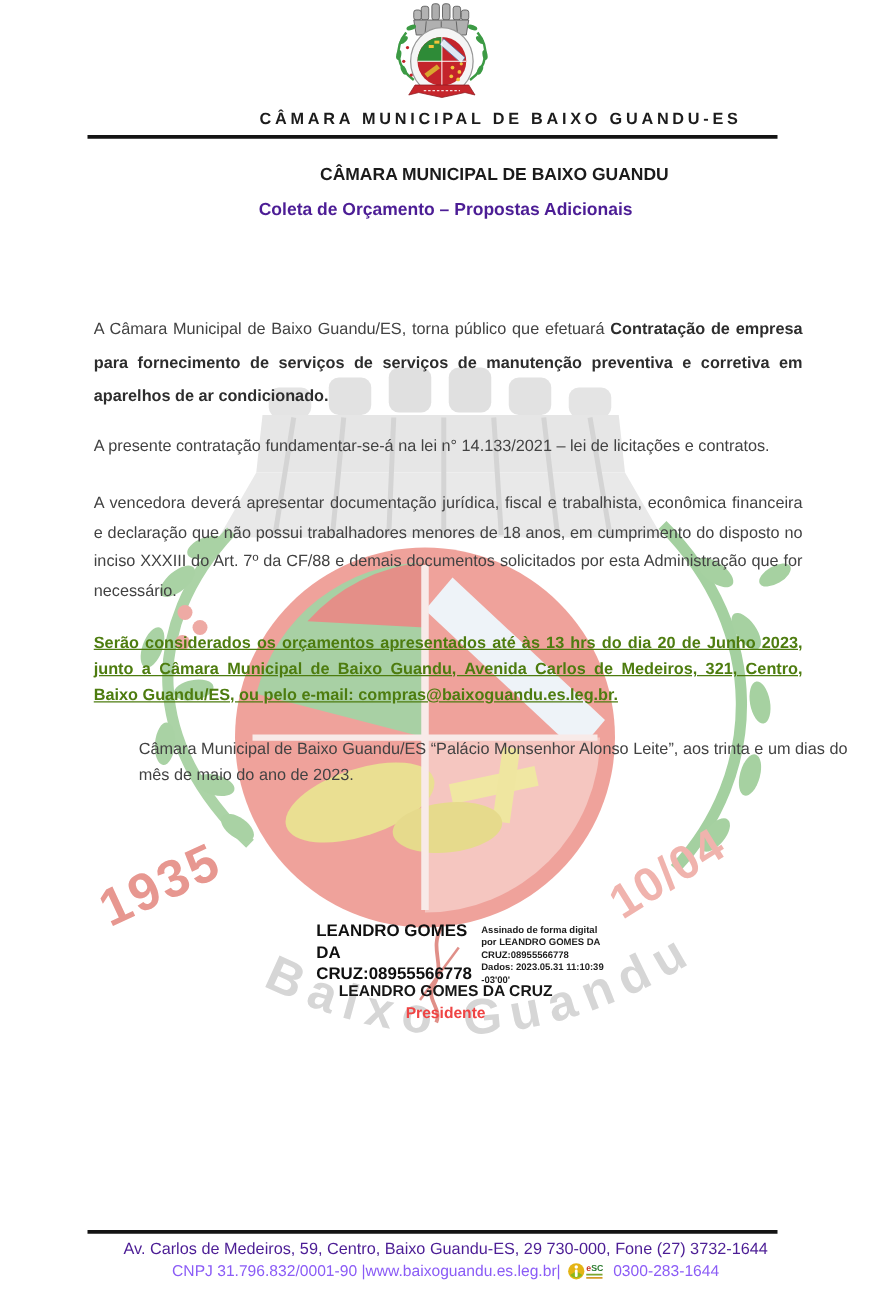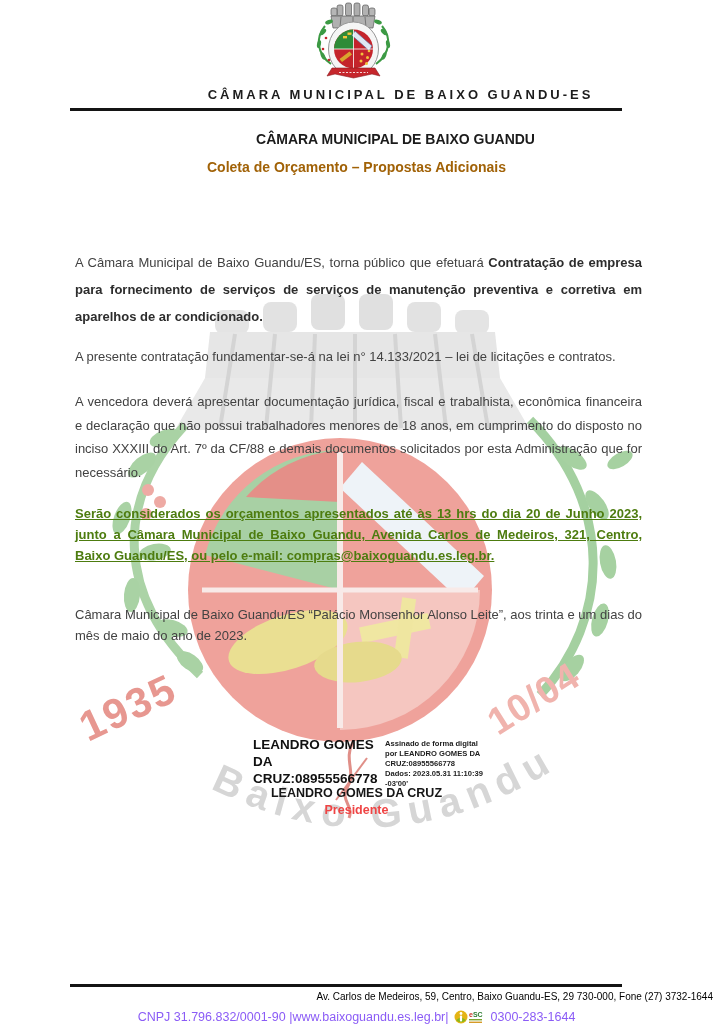--- a/index.html
+++ b/index.html
@@ -6,42 +6,42 @@
   #page{position:relative;width:713px;height:1031px;background:#ffffff;overflow:hidden;
         font-family:"Liberation Sans", sans-serif;color:#3f3f3f;}
   .abs{position:absolute;}
   .center{left:0;width:713px;text-align:center;}
 
   
   #crest{top:2px;left:301px;}
   #org-name{top:87px;font-size:13px;font-weight:bold;letter-spacing:3px;color:#1c1c1c;padding-left:44px;}
   #header-rule{top:108px;left:70px;width:552px;height:3px;background:#141414;}
   #doc-title{top:131px;font-size:14px;font-weight:bold;color:#1b1b1b;margin-left:39px;}
-  #doc-subtitle{top:159px;font-size:14px;font-weight:bold;color:#a16207;}
+  #doc-subtitle{top:159px;font-size:14px;font-weight:bold;color:#4c1d95;}
 
   
   .para{left:75px;width:567px;font-size:13px;text-align:justify;color:#424242;}
   #p1{top:236px;line-height:27px;}
   #p1 b{color:#2d2d2d;}
   #p2{top:333px;line-height:22px;}
   #p3{top:377px;line-height:23.5px;}
   #p4{top:490px;line-height:21px;font-weight:bold;color:#4d7c0f;text-decoration:underline;}
-  #p5{top:591px;line-height:21px;}
+  #p5{top:575px;line-height:21px;margin-left:36px;}
 
   
   #sig-block{top:736px;left:253px;display:flex;gap:8px;}
   #stamp-name{width:124px;font-size:13.5px;font-weight:bold;line-height:17px;color:#101010;}
   #stamp-details{width:132px;font-size:7.6px;font-weight:bold;line-height:10px;
                  white-space:pre-line;color:#1d1d1d;padding-top:3px;}
   #signer-name{top:786px;font-size:12.5px;font-weight:bold;color:#161616;}
   #signer-role{top:803px;font-size:12.5px;font-weight:bold;color:#ef4444;}
 
   
   #footer-rule{top:984px;left:70px;width:552px;height:3px;background:#141414;}
-  #footer-line1{top:991px;font-size:10px;color:#000000;text-align:right;}
+  #footer-line1{top:991px;font-size:13px;color:#4c1d95;}
   #footer-line2{top:1009px;left:0;width:713px;display:flex;justify-content:center;
                 align-items:center;gap:5px;font-size:12.5px;color:#8b5cf6;}
 
   
   #watermark{top:290px;left:60px;z-index:0;}
   .fg{z-index:1;}
 </style>
 </head>
 <body>
 

